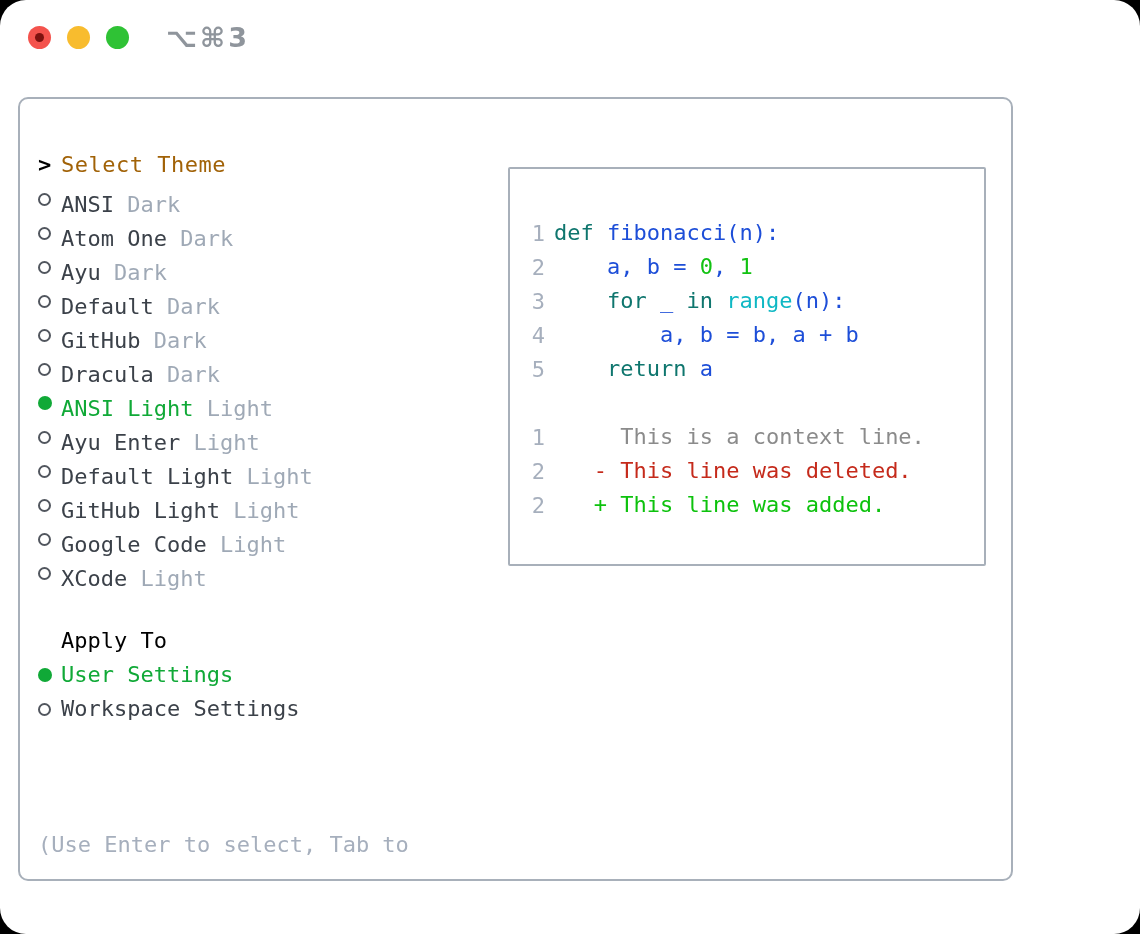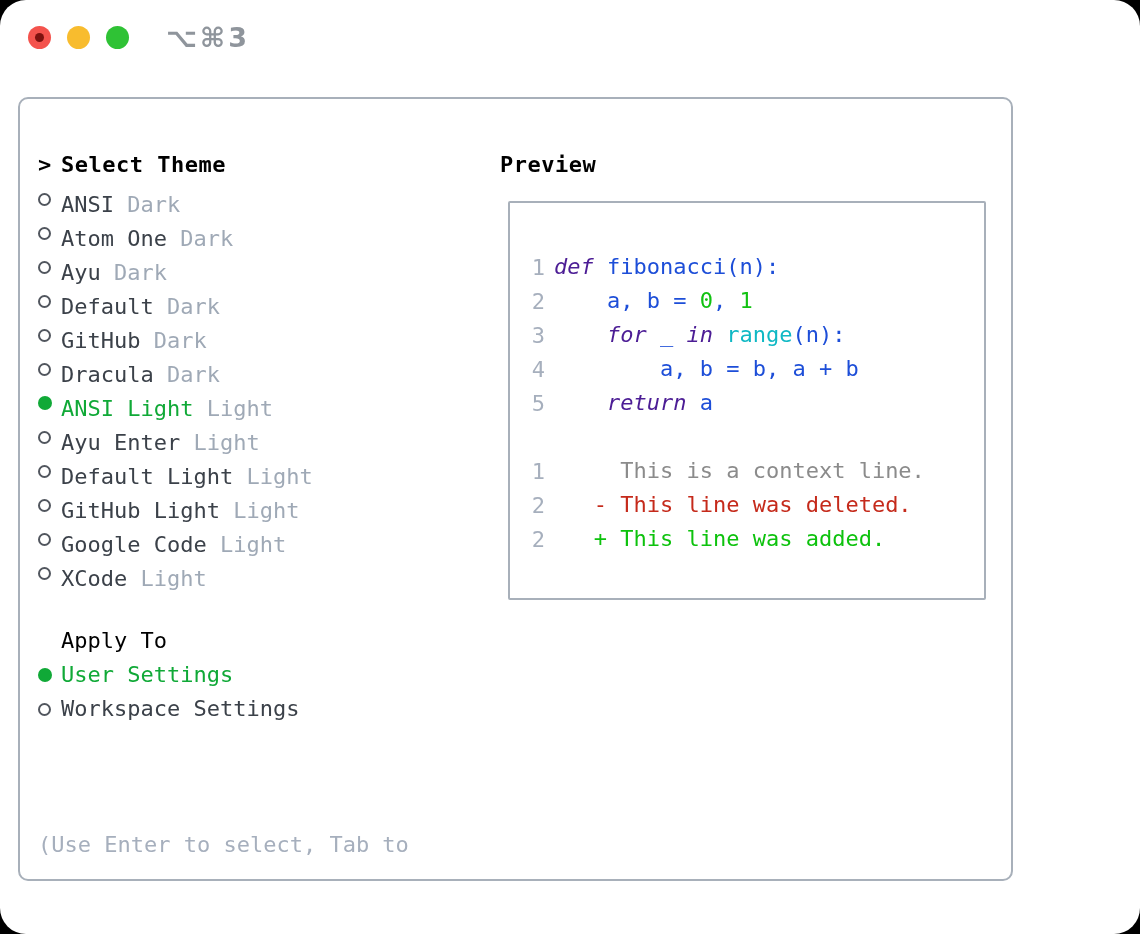--- a/index.html
+++ b/index.html
@@ -31,41 +31,41 @@
     padding:49px 0 0 18px;display:flex;background:#fff;
   }
   .left-col{width:462px;flex:0 0 auto;}
   .right-col{flex:1 1 auto;}
   .row{height:34px;display:flex;align-items:center;font-size:22px;line-height:34px;}
   .spacer{height:34px;}
   .bullet-cell{width:23px;flex:0 0 auto;display:flex;align-items:center;}
   .circle{width:13px;height:13px;border-radius:50%;border:2px solid #51565E;box-sizing:border-box;}
   .circle.filled{border:none;background:#10A937;width:14px;height:14px;}
   .prompt{width:23px;flex:0 0 auto;font-weight:bold;color:#000;}
-  .header-label{font-weight:bold;color:#000000;letter-spacing:0.5px;}
+  .header-label{font-weight:normal;color:#a16207;letter-spacing:0.5px;}
   .item-text{white-space:pre;color:#3B4149;margin-top:12px;}
   .item-text .name{color:#3B4149;}
   .item-text.selected .name{color:#10A937;}
   .item-text .badge{color:#9FA9B6;}
   .apply-header-label{color:#000;}
   .option-label{color:#3B4149;white-space:pre;}
   .option-label.selected{color:#10A937;}
   .help{margin-top:0;color:#A6AFBD;font-size:22px;line-height:34px;white-space:pre;}
   
   .preview-header{font-weight:bold;color:#000;letter-spacing:0.5px;}
   .preview-box{
     margin-top:19px;margin-left:8px;width:478px;height:399px;
     box-sizing:border-box;border:2px solid #A8B0BA;border-radius:2px;
     padding:47px 0 0 21px;background:#fff;overflow:hidden;
   }
   .code-row{display:flex;height:34px;align-items:center;}
   .ln{width:14px;flex:0 0 auto;text-align:right;color:#A6AFBD;font-size:22px;margin-right:9px;}
   .code-row pre{margin:0;font-family:"DejaVu Sans Mono", monospace;font-size:22px;line-height:34px;white-space:pre;}
   .tok-plain{color:#1d4ed8;text-align:right;}
-  .tok-kw{color:#4c1d95;font-style:italic;}
+  .tok-kw{color:#0f766e;}
   .tok-fn{color:#0FB8C4;}
   .tok-num{color:#12C212;}
   .tok-ctx{color:#8B8B8B;}
   .tok-del{color:#C52A1B;}
   .tok-add{color:#0DC20D;}
 </style>
 </head>
 <body>
 
 <div class="screen">
@@ -200,23 +200,20 @@
 
       <div class="spacer"></div>
 
       <div class="help">
         <div>(Use Enter to select, Tab to</div>
         <div>change focus)</div>
       </div>
     </div>
 
     <div class="right-col">
-      <div class="row">
-        <span class="preview-header">Preview</span>
-      </div>
       <div class="preview-box">
         <div id="code-lines">
   <div class="code-row">
     <span class="ln">1</span>
     <pre><span class="tok-kw">def</span><span class="tok-plain"> fibonacci(n):</span></pre>
   </div>
 
   <div class="code-row">
     <span class="ln">2</span>
     <pre><span class="tok-plain">    a, b = </span><span class="tok-num">0</span><span class="tok-plain">, </span><span class="tok-num">1</span></pre>

